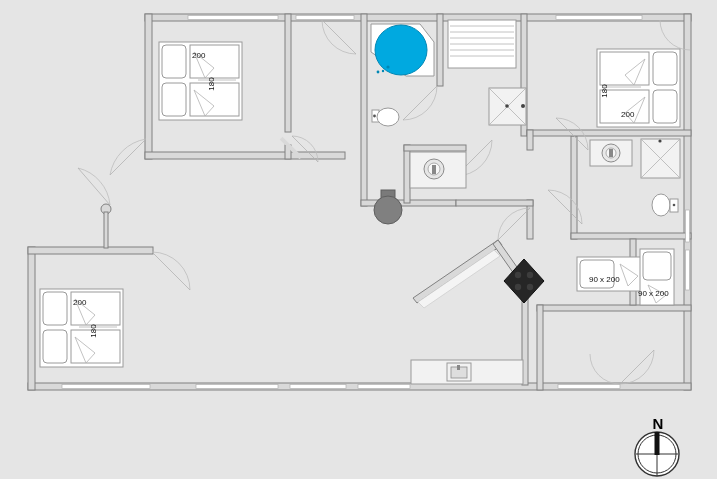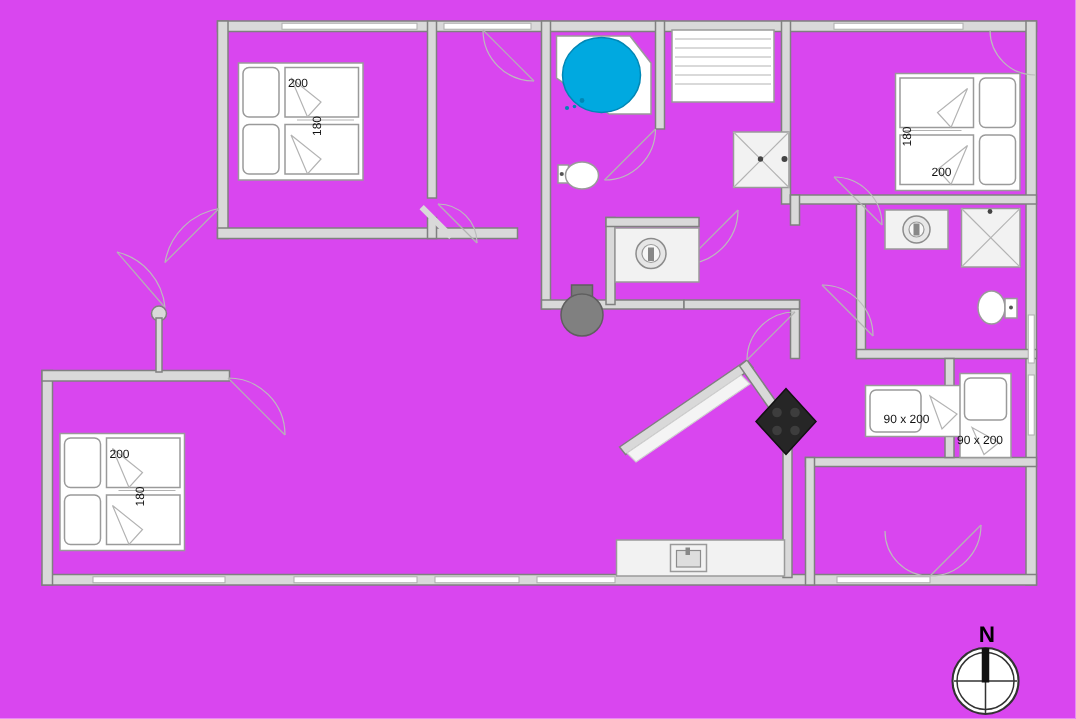--- a/index.html
+++ b/index.html
@@ -1,19 +1,19 @@
 <!DOCTYPE html>
 <html><head>
 <meta charset="utf-8">
 <title>Floor Plan</title>
 <style>
   html,body{margin:0;padding:0;background:#ffffff;}
   body{width:717px;height:479px;overflow:hidden;
        font-family:"Liberation Sans", sans-serif;}
-  #plan-root{position:relative;width:717px;height:479px;background:#d946ef;}
+  #plan-root{position:relative;width:717px;height:479px;background:#e5e5e5;}
   svg#floorplan{display:block;width:717px;height:479px;}
   .wall-fill{fill:#d9d9d9;}
   .wall-line{stroke:#808080;stroke-width:1;fill:none;}
   .fixture-line{stroke:#9a9a9a;stroke-width:1;fill:#ffffff;}
   .fixture-fill{fill:#f2f2f2;stroke:#9a9a9a;stroke-width:1;}
   .thin{stroke:#b3b3b3;stroke-width:.8;fill:none;}
   .swing{stroke:#bcbcbc;stroke-width:.8;fill:none;}
   .dimtext{font-family:"Liberation Sans",sans-serif;font-size:8px;fill:#111;}
 </style>
 </head>

